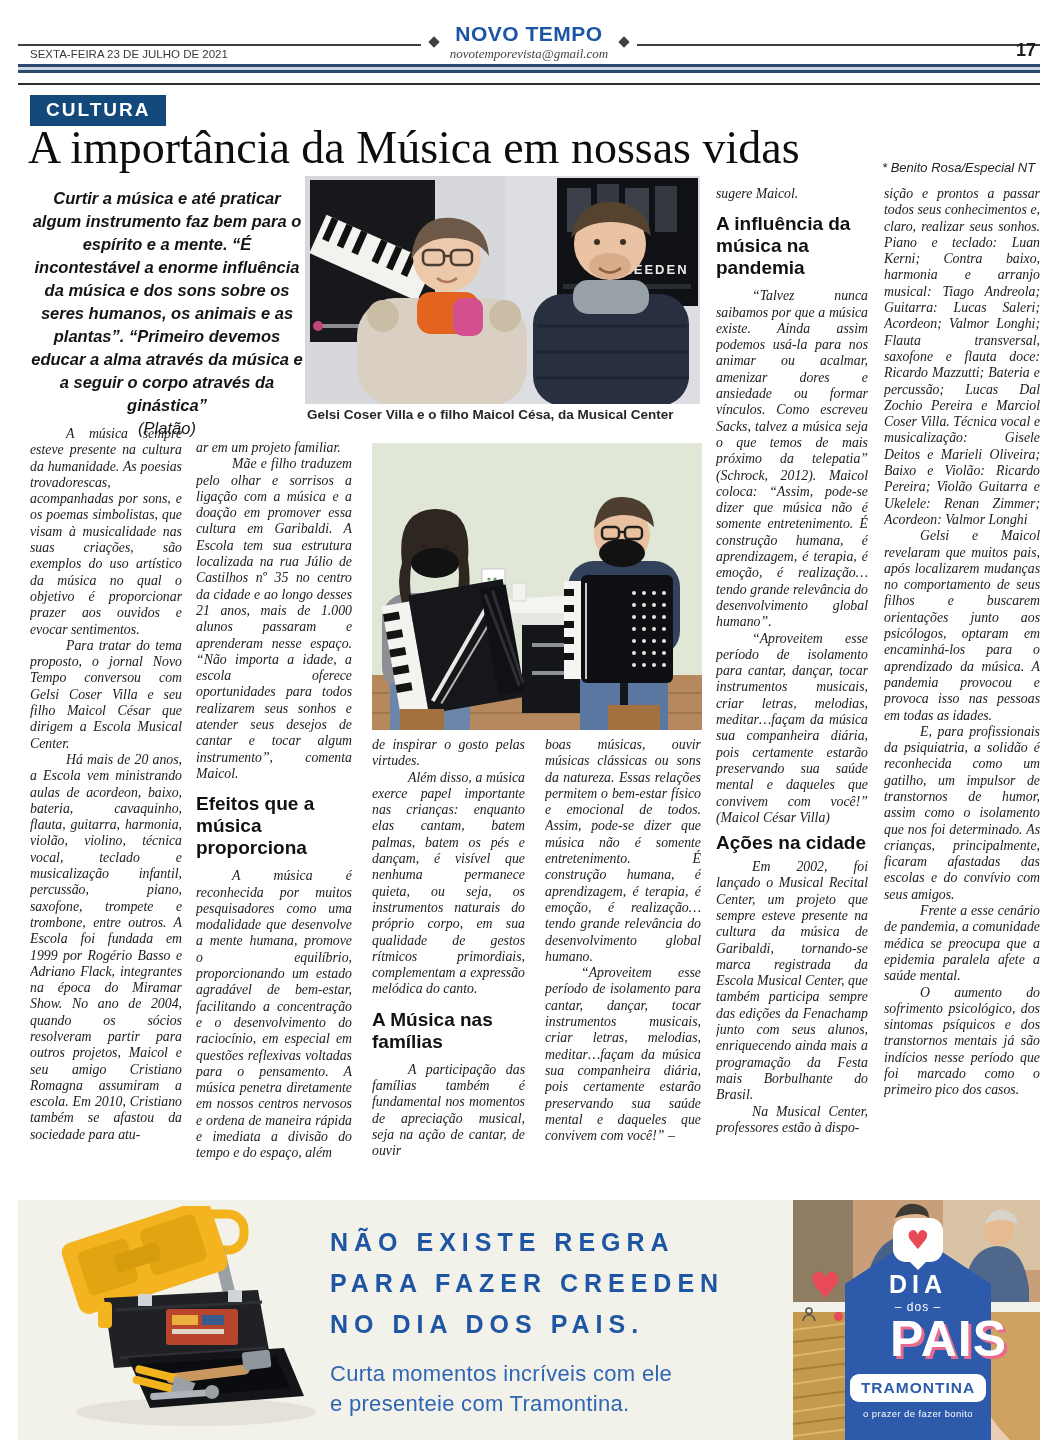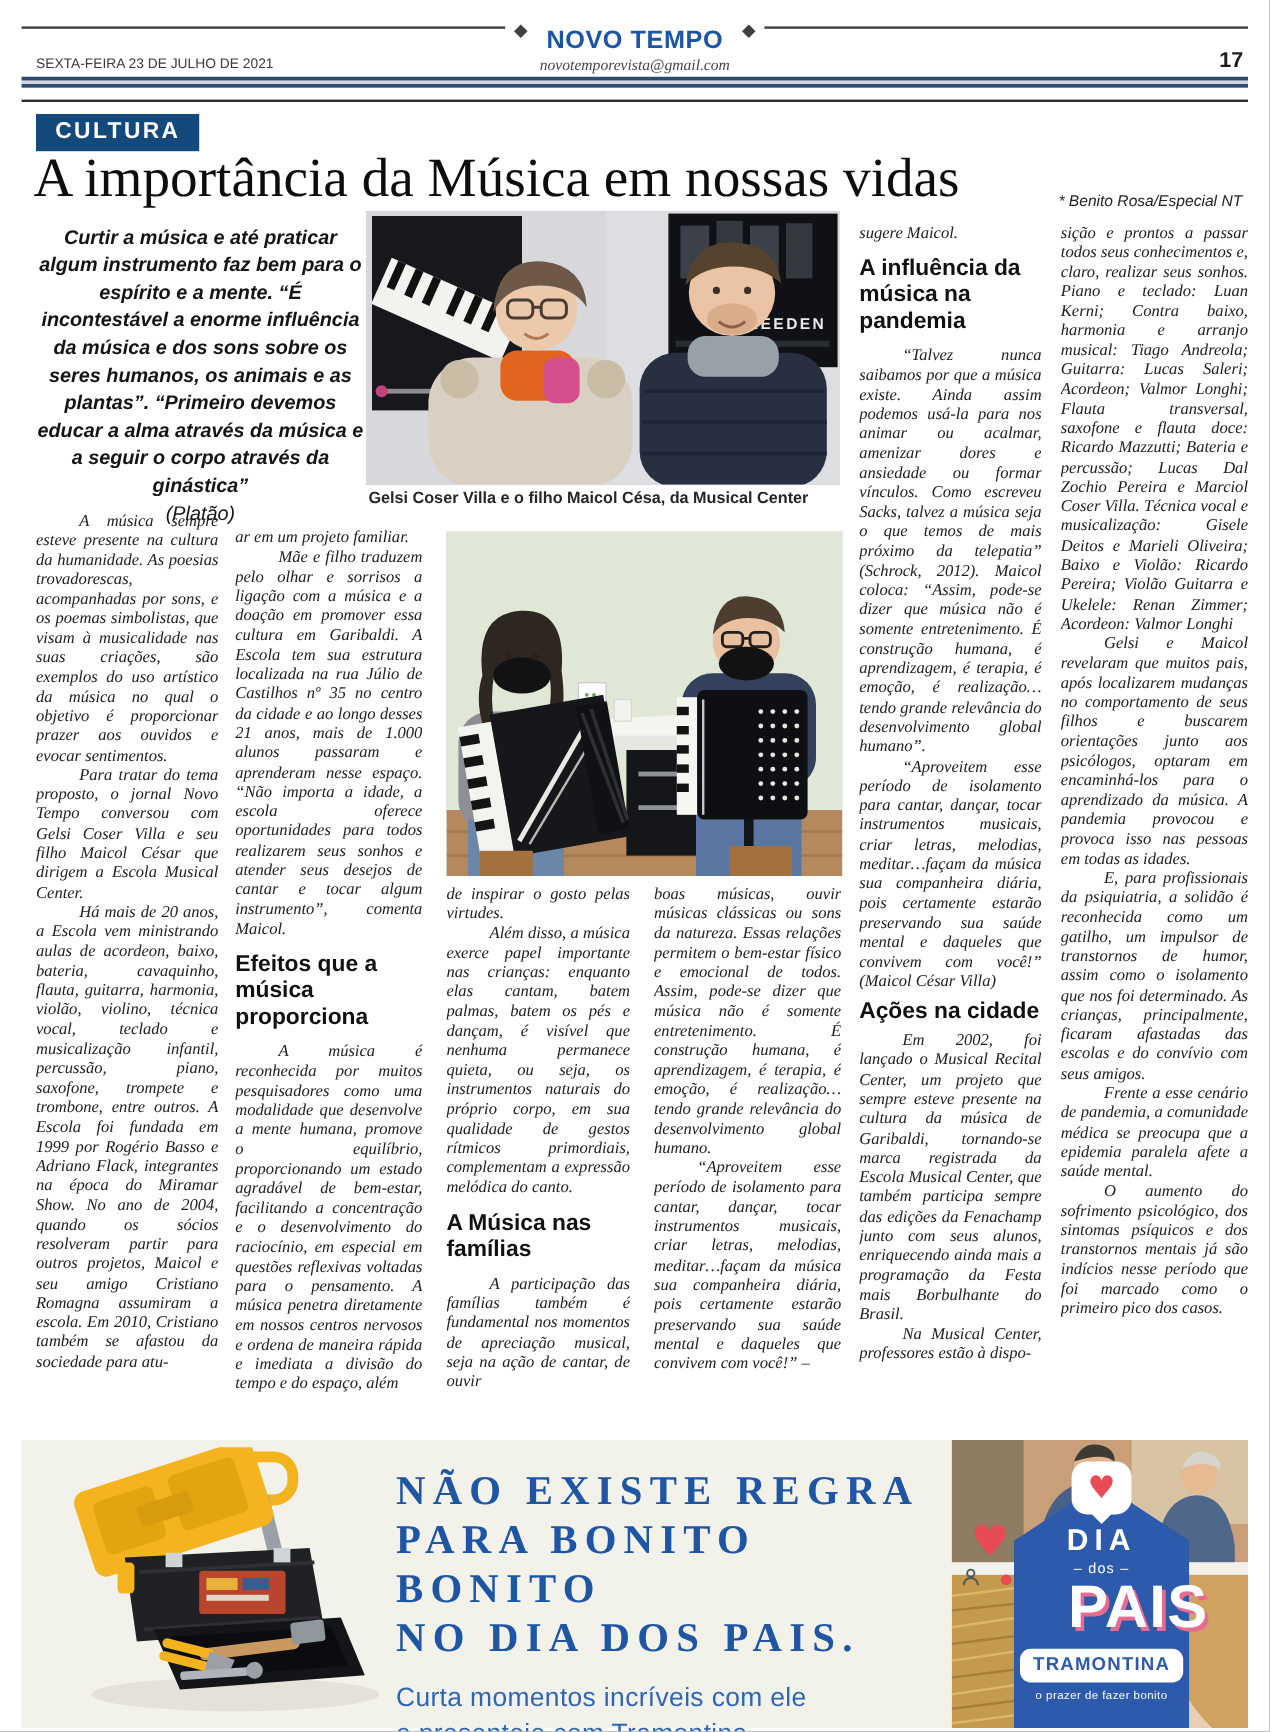--- a/index.html
+++ b/index.html
@@ -1,20 +1,20 @@
 <!DOCTYPE html>
 <html style="--masthead-blue: #1c55a5; --section-badge-bg: #14497b; --rule-navy: #2c4a6e; --ad-bg: #f2f1ea; --ad-headline-blue: #1f56a3; --ad-sub-blue: #2f66b3; --badge-blue: #2d5aaa; --pais-shadow: #e96a8f; --heart-red: #e84a56;"><head>
 <meta charset="utf-8">
 <style>
   html,body{margin:0;padding:0;background:#9a9a9a;}
   .page{position:relative;width:1058px;height:1443px;margin:0 auto;background:#ffffff;
         overflow:hidden;font-family:"Liberation Serif",serif;color:#1d1d1d;}
 
   
-  .masthead{position:absolute;left:18px;right:18px;top:22px;display:flex;align-items:flex-start;gap:9px;}
+  .masthead{position:absolute;left:18px;right:18px;top:22px;display:flex;align-items:flex-end;gap:9px;}
   .mh-line{flex:1;height:2px;background:#3f4042;}
   .mh-diamond{width:8px;height:8px;background:#3f4042;transform:rotate(45deg);flex:none;}
   .mh-title{flex:none;font-family:"Liberation Sans",sans-serif;font-weight:bold;font-size:21px;
             color:var(--masthead-blue);letter-spacing:.5px;padding:0 8px;}
   .dateline{position:absolute;left:30px;top:48px;font-family:"Liberation Sans",sans-serif;
             font-size:11.5px;color:#3a3a3a;}
   .email{position:absolute;left:50%;top:46px;transform:translateX(-50%);
          font-style:italic;font-size:13px;color:#454545;}
   .pagenum{position:absolute;right:22px;top:40px;font-family:"Liberation Sans",sans-serif;
            font-weight:bold;font-size:18px;color:#1c1c1c;}
@@ -55,21 +55,21 @@
   #col3{left:372px;top:737px;width:153px;height:457px;}
   #col4{left:545px;top:737px;width:156px;height:457px;}
   #col5{left:716px;top:186px;width:152px;height:1008px;}
   #col6{left:884px;top:186px;width:156px;height:1008px;}
 
   
   .ad{position:absolute;left:18px;top:1200px;width:1022px;height:240px;background:var(--ad-bg);}
   .ad-toolbox{position:absolute;left:28px;top:6px;width:292px;height:228px;}
   .ad-toolbox svg{display:block;width:100%;height:100%;}
   .ad-copy{position:absolute;left:312px;top:22px;width:480px;}
-  .ad-headline{font-family:Liberation Serif, serif;font-weight:bold;font-size:34px;line-height:41px;
+  .ad-headline{font-family:Liberation Sans, sans-serif;font-weight:bold;font-size:25px;line-height:41px;
                letter-spacing:6px;color:var(--ad-headline-blue);}
   .ad-sub{margin-top:14px;font-family:"Liberation Sans",sans-serif;font-size:22px;line-height:30px;
           color:var(--ad-sub-blue);letter-spacing:.3px;}
   .ad-collage{position:absolute;right:0;top:0;width:247px;height:240px;}
   .collage-piece{position:absolute;overflow:hidden;}
   .collage-piece svg{display:block;width:100%;height:100%;}
   #collage-top{left:0;top:0;width:247px;height:102px;}
   #collage-hay{left:0;top:112px;width:96px;height:128px;}
   #collage-kid{left:98px;top:112px;width:149px;height:128px;}
 
@@ -353,21 +353,21 @@
         </g>
         <g transform="rotate(-4 150 186)">
           <rect x="104" y="184" width="58" height="7" rx="3" fill="#aeb4ba"></rect>
           <circle cx="166" cy="187" r="7" fill="#9aa0a6"></circle>
         </g>
       </svg>
     </div>
 
     <div class="ad-copy">
       <div class="ad-headline">NÃO EXISTE REGRA</div>
-      <div class="ad-headline">PARA BONITO BONITO</div>
+      <div class="ad-headline">PARA FAZER CREEDEN</div>
       <div class="ad-headline">NO DIA DOS PAIS.</div>
       <div class="ad-sub">
         <div>Curta momentos incríveis com ele</div>
         <div>e presenteie com Tramontina.</div>
       </div>
     </div>
 
     <div class="ad-collage">
       <div class="collage-piece" id="collage-top">
         <svg viewBox="0 0 247 102" preserveAspectRatio="none">

